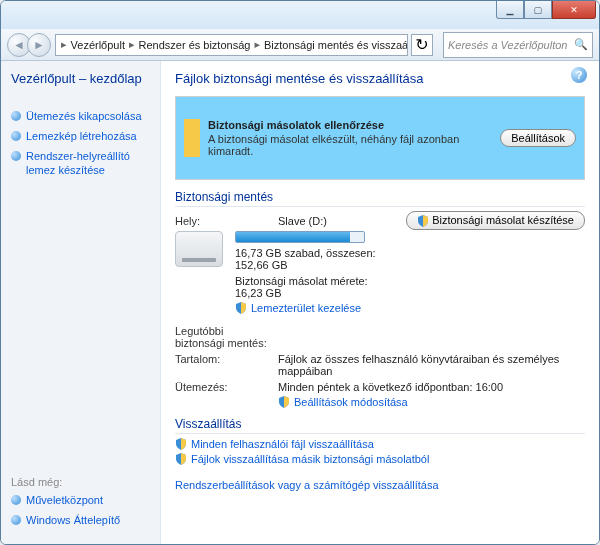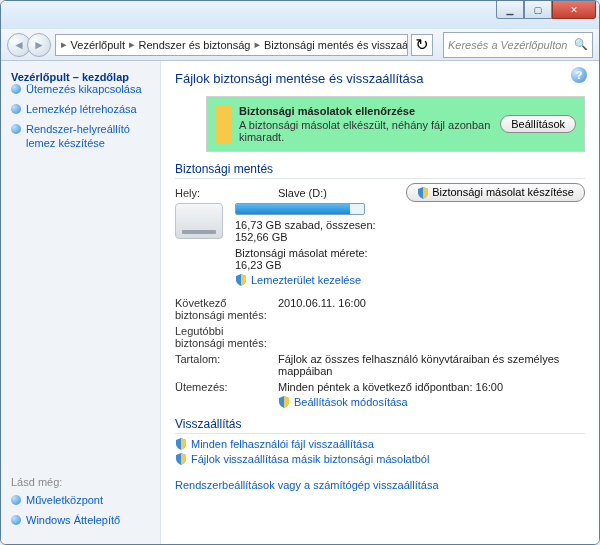--- a/index.html
+++ b/index.html
@@ -15,29 +15,29 @@
   .navcircle { width:24px; height:24px; border-radius:50%; background: radial-gradient(circle at 30% 30%, #fafcfe, #cdd9e5); border:1px solid #9fb0c2; display:flex; align-items:center; justify-content:center; color:#8a9aab; font-size:12px;}
   .navcircle + .navcircle { margin-left:-4px;}
   .addrbar { flex:1; height:22px; border:1px solid #9ab; background:#fff; display:flex; align-items:center; font-size:11px; color:#222; padding:0 4px; overflow:hidden;}
   .addritem { padding:0 3px; white-space:nowrap;}
   .chev { color:#666; padding:0 1px;}
   .refresh { width:22px; height:22px; border:1px solid #9ab; background:#fff; display:flex; align-items:center; justify-content:center; margin-left:-1px;}
   .searchbox { width:150px; height:26px; border:1px solid #9ab; background:#fff; margin-left:6px; display:flex; align-items:center; padding:0 4px; font-size:11px; color:#888; font-style:italic;}
   .searchbox .sicon { margin-left:auto; color:#5a7ea0; font-style:normal;}
   .body { flex:1; display:flex; overflow:hidden; }
   .sidebar { width:160px; background:#f0f4f8; border-right:1px solid #dde5ec; padding:10px 10px; display:flex; flex-direction:column; font-size:11px;}
-  .side-heading { color:#003399; font-size:11px; margin-bottom:0;font-weight:bold;}
+  .side-heading { color:#003399; font-size:13px; margin-bottom:24px;}
   .side-link { display:flex; align-items:flex-start; gap:5px; color:#0b5cd8; margin-bottom:7px; line-height:1.2; cursor:pointer;}
   .side-link .dot { width:10px; height:10px; border-radius:50%; background: radial-gradient(circle at 30% 30%, #bde0ff, #3a8ed8); flex-shrink:0; margin-top:1px;}
   .side-sep { flex:1; }
   .side-also { color:#888; font-size:11px; margin-bottom:6px;}
   .main { flex:1; background:#fff; padding:10px 14px 10px 14px; overflow:auto; position:relative; font-size:11px; color:#222;}
   .help { position:absolute; top:6px; right:12px; width:16px; height:16px; border-radius:50%; background:radial-gradient(circle at 30% 30%,#cde9ff,#3a8ed8); color:#fff; font-size:11px; display:flex; align-items:center; justify-content:center; font-weight:bold;}
   .page-title { color:#003399; font-size:13px; margin-bottom:10px;}
-  .alertbox { border:1px solid #cfcfcf; background:#86efac; display:flex; align-items:center; padding:8px 8px; gap:8px; margin-bottom:10px;margin-left:31px;}
+  .alertbox { border:1px solid #cfcfcf; background:#7dd3fc; display:flex; align-items:center; padding:22px 8px; gap:8px; margin-bottom:10px;}
   .alertstripe { width:16px; align-self:stretch; background:#f7c948;}
   .alerttext { flex:1; }
   .alerttext .atitle { font-weight:bold; font-size:11px; margin-bottom:2px;}
   .alerttext .amsg { font-size:11px; color:#333;}
   .btn { border:1px solid #8a8a8a; background:linear-gradient(to bottom,#fdfdfd,#e6e6e6); padding:2px 10px; font-size:11px; border-radius:9px; min-width:70px; cursor:pointer; white-space:nowrap;}
   .section-title { color:#003399; font-size:12px; margin:6px 0 4px 0; border-bottom:1px solid #e0e6ec; padding-bottom:2px;}
   .row { display:flex; align-items:flex-start; margin:4px 0; gap:8px;}
   .row .lbl { width:95px; color:#333;}
   .row .val { flex:1; color:#222;}
   .driveicon { width:48px; height:36px; background:linear-gradient(to bottom,#f4f6f8,#d8dde2); border:1px solid #bcc4cc; border-radius:4px; position:relative; margin-right:6px;}
@@ -163,24 +163,20 @@
                   <path d="M6 0 L11 2 V6 C11 9 8 11 6 12 C4 11 1 9 1 6 V2 Z" fill="#3a8ed8"></path>
                   <path d="M6 0 L11 2 V6 C11 9 8 11 6 12 V0 Z" fill="#f7c948"></path>
                 </svg></span>
             <span>Biztonsági másolat készítése</span>
           </button>
         </div>
       </div>
 
       <div style="margin-top:8px;">
         <div class="row">
-            <div class="lbl">Következő biztonsági mentés:</div>
-            <div class="val">2010.06.11. 16:00</div>
-          </div>
-        <div class="row">
             <div class="lbl">Legutóbbi biztonsági mentés:</div>
           </div>
         <div class="row">
             <div class="lbl">Tartalom:</div>
             <div class="val">Fájlok az összes felhasználó könyvtáraiban és személyes mappáiban</div>
           </div>
         <div class="row">
             <div class="lbl">Ütemezés:</div>
           <div class="val">
             <div>Minden péntek a következő időpontban: 16:00</div>

